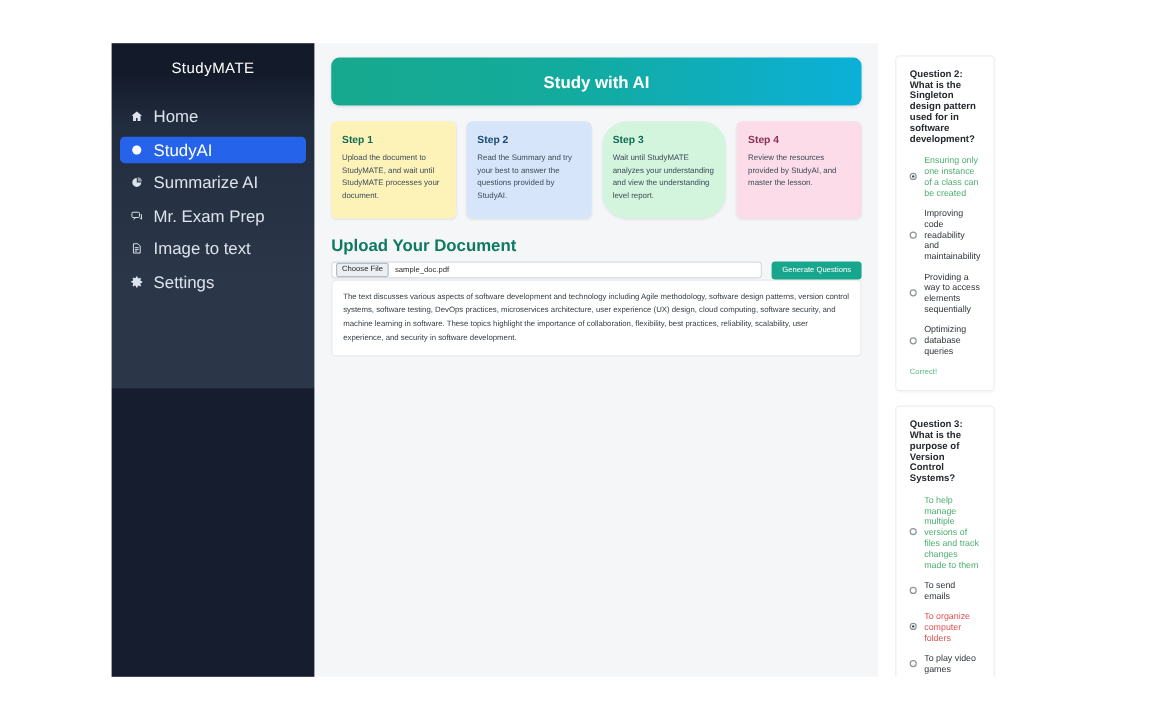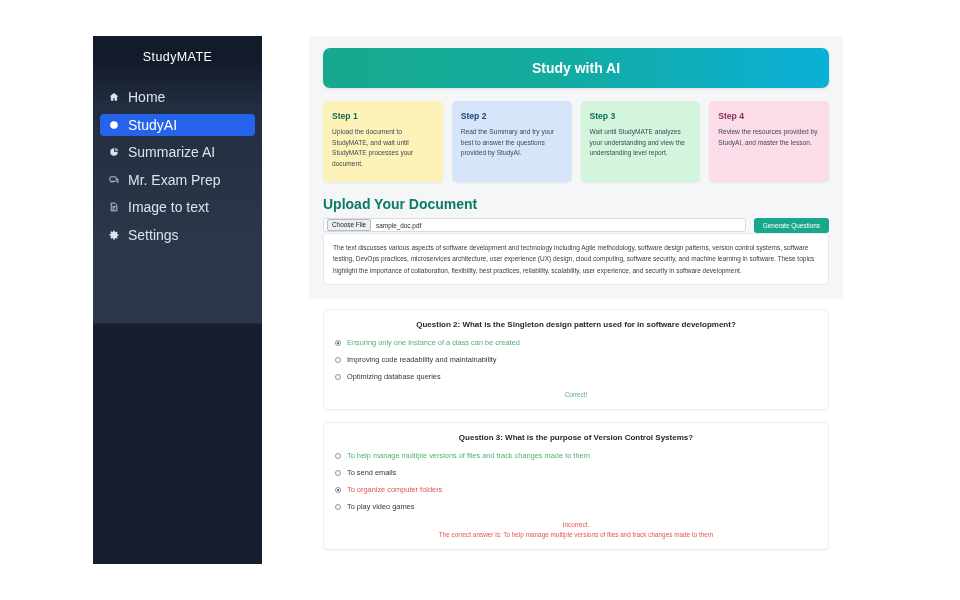--- a/index.html
+++ b/index.html
@@ -76,23 +76,22 @@
     flex: 0 0 10px;
   }
   .nav-icon svg { width: 10px; height: 10px; display: block; }
   .nav-label { line-height: 1; white-space: nowrap; }
 
   
   .main {
     flex: 1;
     background: #ffffff;
     display: flex;
-    flex-direction: column;
+    flex-direction: row;
     overflow: hidden;
-    padding-left: 47px;
   }
 
   .panel {
     background: #f5f6f8;
     padding: 12px 14px 14px 14px;
   }
 
   .hero {
     height: 40px;
     border-radius: 7px;
@@ -186,21 +185,20 @@
     padding: 8px 9px;
     font-size: 6.5px;
     line-height: 1.78;
     color: #333c45;
   }
 
   .questions {
     padding: 10px 14px 0 14px;
     background: #ffffff;
     flex: 1;
-    text-align: center;
   }
 
   .q-card {
     background: #ffffff;
     border: 1px solid #eceef0;
     border-radius: 4px;
     padding: 10px 11px 9px 11px;
     margin-bottom: 12px;
     box-shadow: 0 1px 1px rgba(0,0,0,0.03);
   }
@@ -321,21 +319,21 @@
 
       <div class="steps" id="steps">
           <div class="step-card" style="background: rgb(253, 243, 185);">
             <div class="step-title" style="color:#0f6b52">Step 1</div>
             <div class="step-text">Upload the document to StudyMATE, and wait until StudyMATE processes your document.</div>
           </div>
           <div class="step-card" style="background: rgb(215, 229, 251);">
             <div class="step-title" style="color:#17496e">Step 2</div>
             <div class="step-text">Read the Summary and try your best to answer the questions provided by StudyAI.</div>
           </div>
-          <div class="step-card" style="background: rgb(211, 245, 222);">
+          <div class="step-card" style="background: rgb(211, 245, 222); border-radius: 21px;">
             <div class="step-title" style="color:#0f6b52">Step 3</div>
             <div class="step-text">Wait until StudyMATE analyzes your understanding and view the understanding level report.</div>
           </div>
           <div class="step-card" style="background: rgb(251, 220, 232);">
             <div class="step-title" style="color:#8a2f56">Step 4</div>
             <div class="step-text">Review the resources provided by StudyAI, and master the lesson.</div>
           </div>
         </div>
 
       <div class="section-title">Upload Your Document</div>
@@ -358,20 +356,24 @@
           <label class="opt correct">
             <span class="radio checked"></span>
             <span>Ensuring only one instance of a class can be created</span>
           </label>
           <label class="opt">
             <span class="radio"></span>
             <span>Improving code readability and maintainability</span>
           </label>
           <label class="opt">
             <span class="radio"></span>
+            <span>Providing a way to access elements sequentially</span>
+          </label>
+          <label class="opt">
+            <span class="radio"></span>
             <span>Optimizing database queries</span>
           </label>
           <div class="feedback ok" style="white-space:pre-line">Correct!</div>
         </div>
         <div class="q-card">
           <div class="q-title">Question 3: What is the purpose of Version Control Systems?</div>
           <label class="opt correct">
             <span class="radio"></span>
             <span>To help manage multiple versions of files and track changes made to them</span>
           </label>

